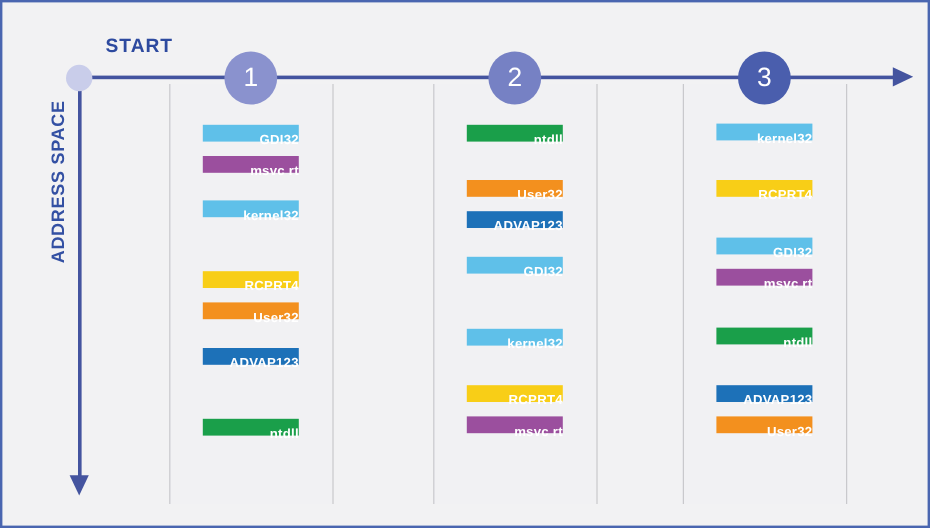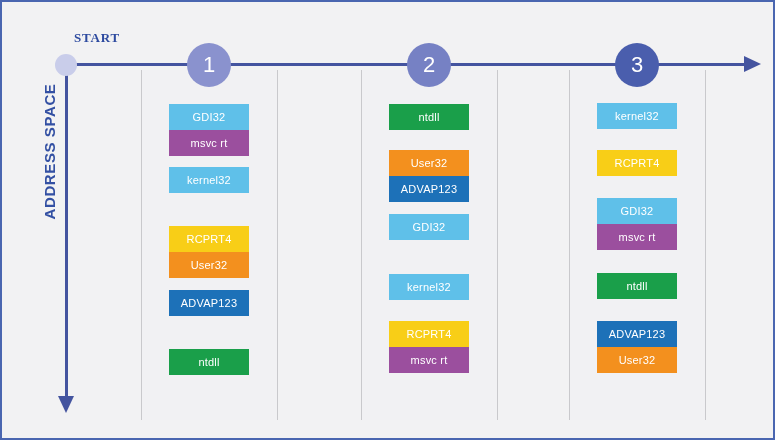--- a/index.html
+++ b/index.html
@@ -21,36 +21,36 @@
   .v-line{position:absolute;left:63px;top:62px;width:3px;height:333px;background:#44549f;z-index:1;}
   .v-arrowhead{
     position:absolute;left:56px;top:394px;width:0;height:0;z-index:1;
     border-top:17px solid #44549f;border-left:8px solid transparent;border-right:8px solid transparent;
   }
   .start-dot{
     position:absolute;left:53px;top:52px;width:22px;height:22px;border-radius:50%;
     background:#c9cdea;z-index:2;
   }
   .start-label{
-    position:absolute;left:72px;top:28px;font-size:13px;font-weight:700;
-    color:#2d4a9f;letter-spacing:0.8px;z-index:2;font-family:Liberation Serif, serif;
+    position:absolute;left:86px;top:28px;font-size:16px;font-weight:700;
+    color:#2d4a9f;letter-spacing:0.8px;z-index:2;
   }
   .axis-label{
     position:absolute;left:-33px;top:141px;width:160px;text-align:center;
     transform:rotate(-90deg);font-size:15px;font-weight:700;color:#3350a3;
     letter-spacing:0.6px;z-index:2;white-space:nowrap;
   }
   .step-circle{
     position:absolute;top:41px;width:44px;height:44px;border-radius:50%;
     display:flex;align-items:center;justify-content:center;
     color:#ffffff;font-size:22px;font-weight:400;z-index:3;
   }
   .module-block{
-    position:absolute;width:80px;height:26px;line-height:26px;text-align:center;
-    color:#ffffff;font-size:11px;font-weight:400;letter-spacing:0.2px;z-index:2;
+    position:absolute;width:80px;height:14px;line-height:26px;text-align:right;
+    color:#ffffff;font-size:11px;font-weight:700;letter-spacing:0.2px;z-index:2;
   }
 </style>
 </head>
 <body>
 
 <div class="canvas">
   <div class="axis-label">ADDRESS SPACE</div>
   <div class="start-label">START</div>
 
   <div id="lanes-layer">

